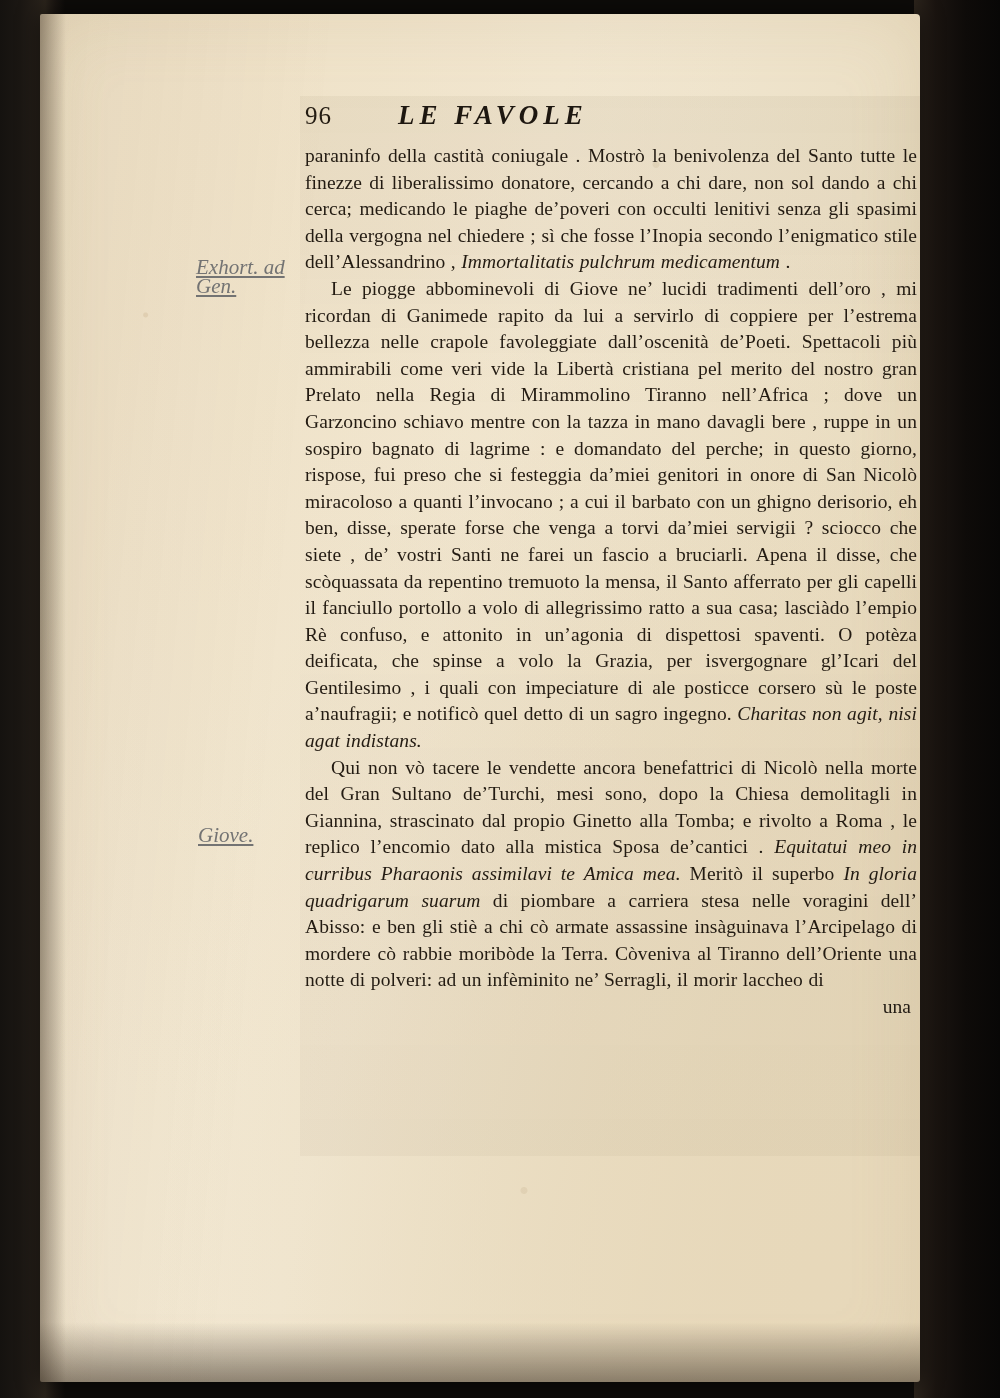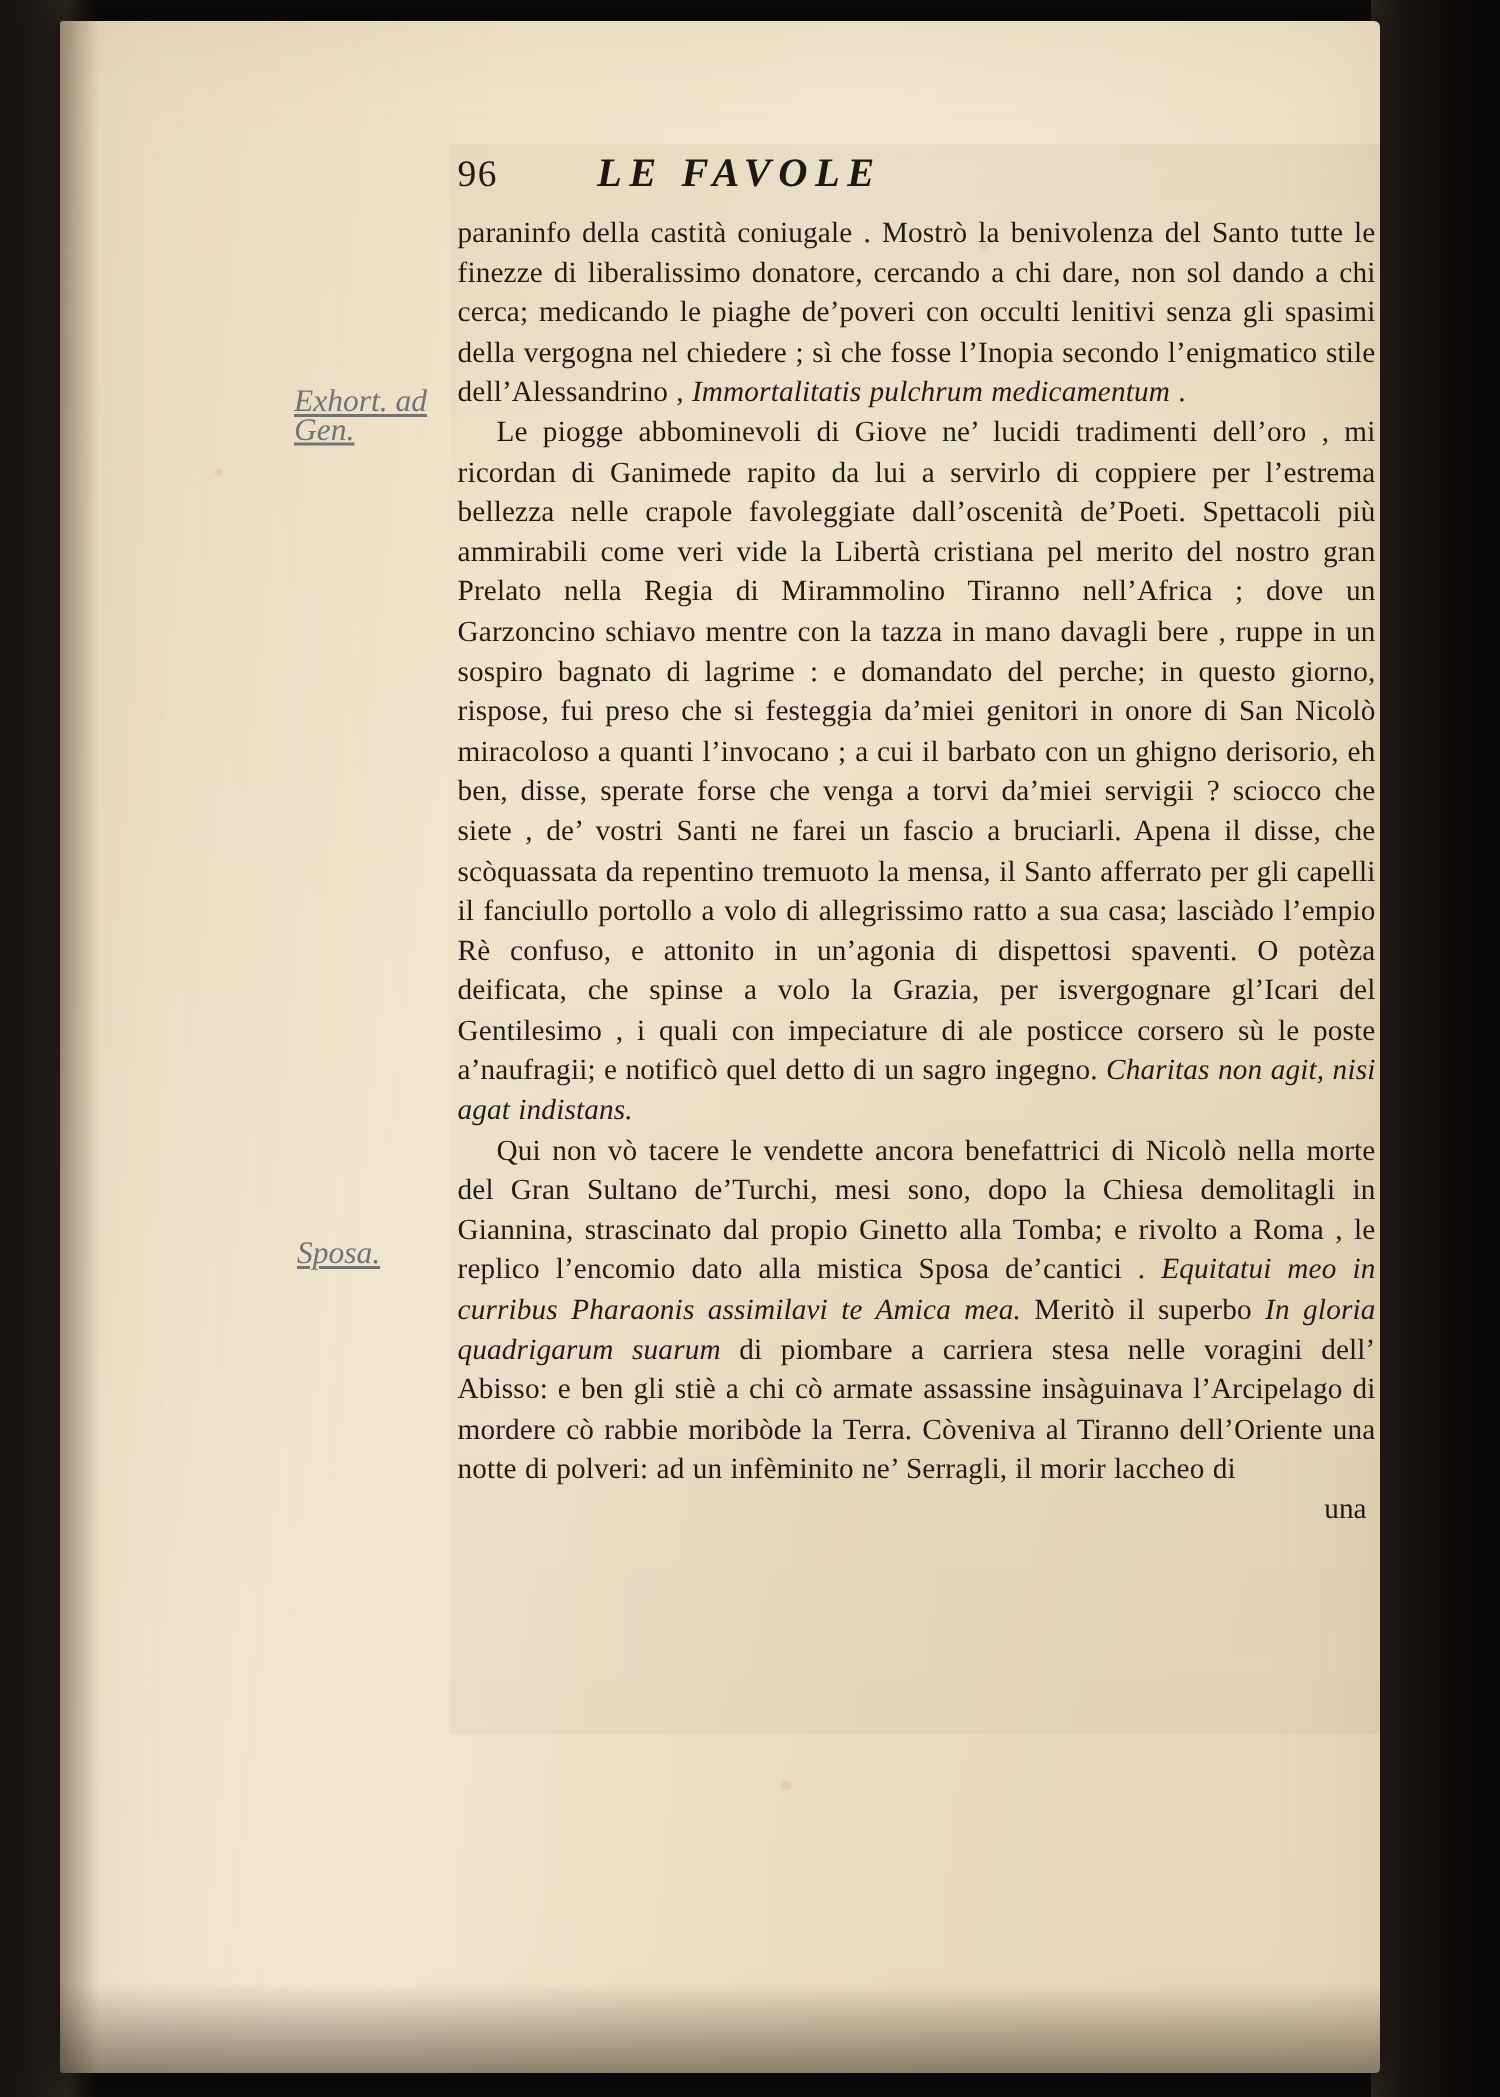--- a/index.html
+++ b/index.html
@@ -160,21 +160,21 @@
 <div id="page">
   <div class="backdrop"></div>
   <div class="board-edge"></div>
   <div class="gutter-right"></div>
 
   <div class="leaf"></div>
   <div class="leaf-inner-shadow"></div>
   <div class="leaf-bottom-shadow"></div>
 
   <div class="margin-note" id="note-exhort">Exhort. ad Gen.</div>
-  <div class="margin-note" id="note-oliva">Sposa.</div>
+  <div class="margin-note" id="note-oliva">Giove.</div>
 
   <div class="textblock">
 
     <div class="headline">
       <span class="folio">96</span>
       <span class="running-title">LE FAVOLE</span>
     </div>
 
     <p class="body"><span>paraninfo della castità coniugale . Mostrò la benivolenza del Santo tutte le finezze di liberalissimo donatore, cercando a chi dare, non sol dando a chi cerca; medicando le piaghe de’poveri con occulti lenitivi senza gli spasimi della vergogna nel chiedere ; sì che fosse l’Inopia secondo l’enigmatico stile dell’Alessandrino , </span><span class="it">Immortalitatis pulchrum medicamentum</span><span> .</span></p>
 

